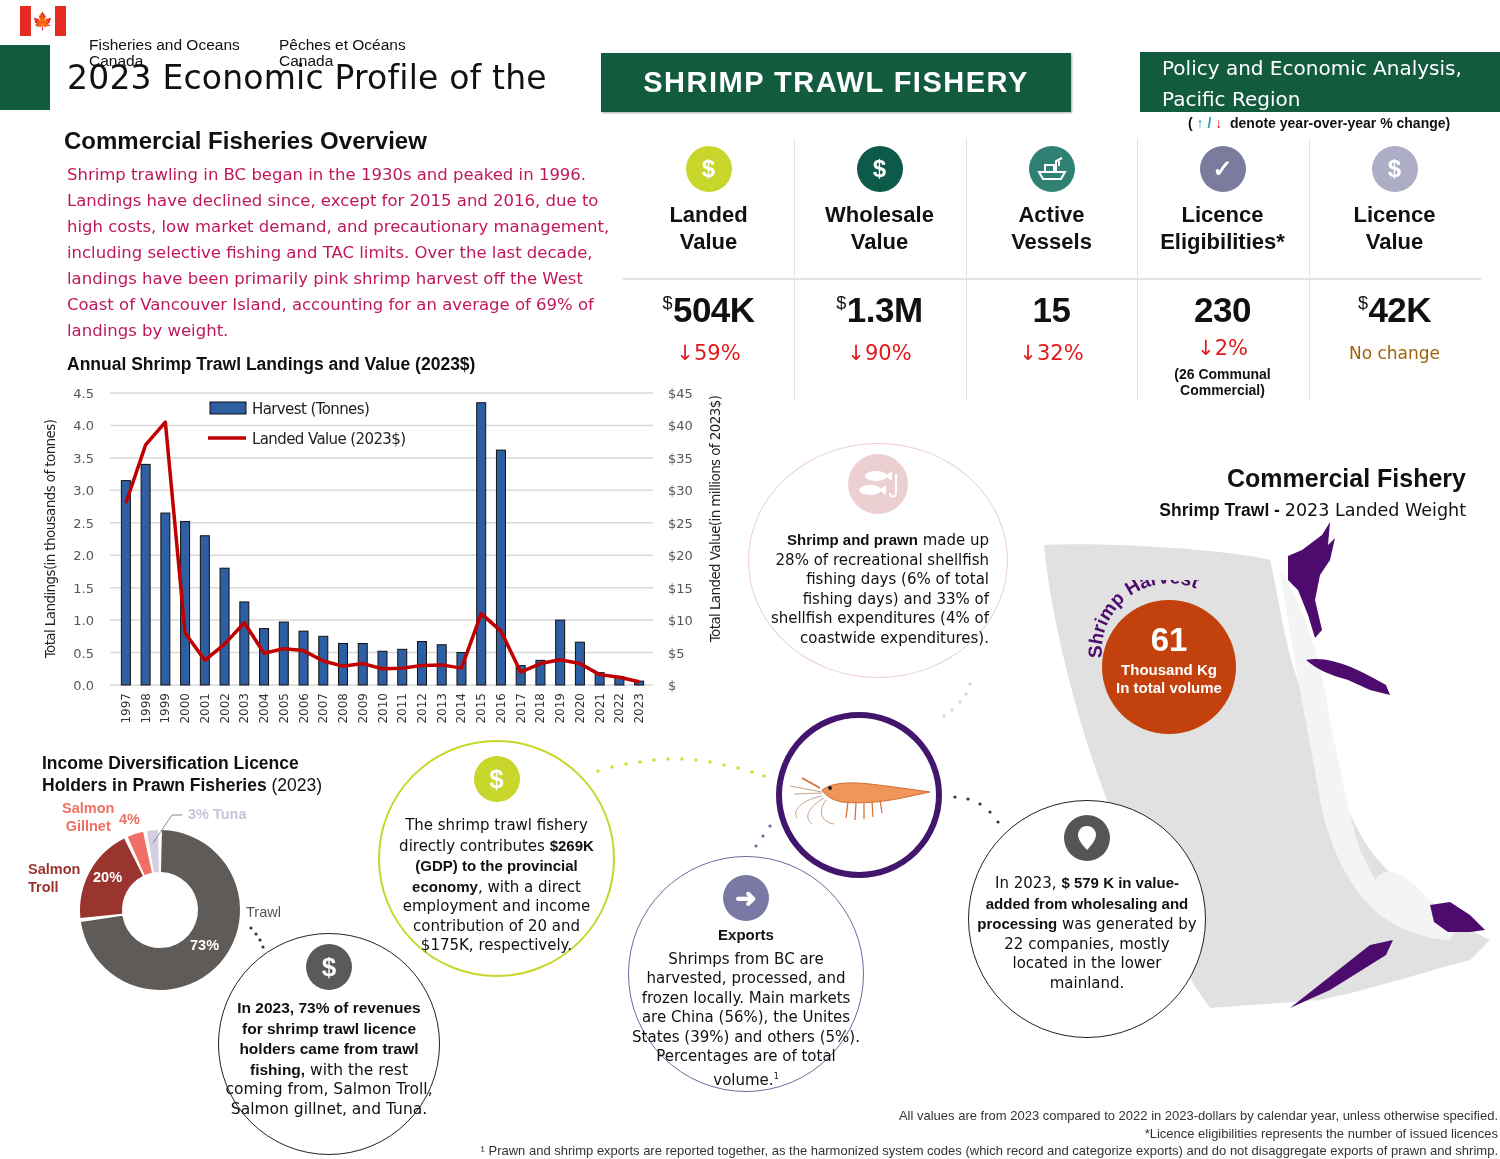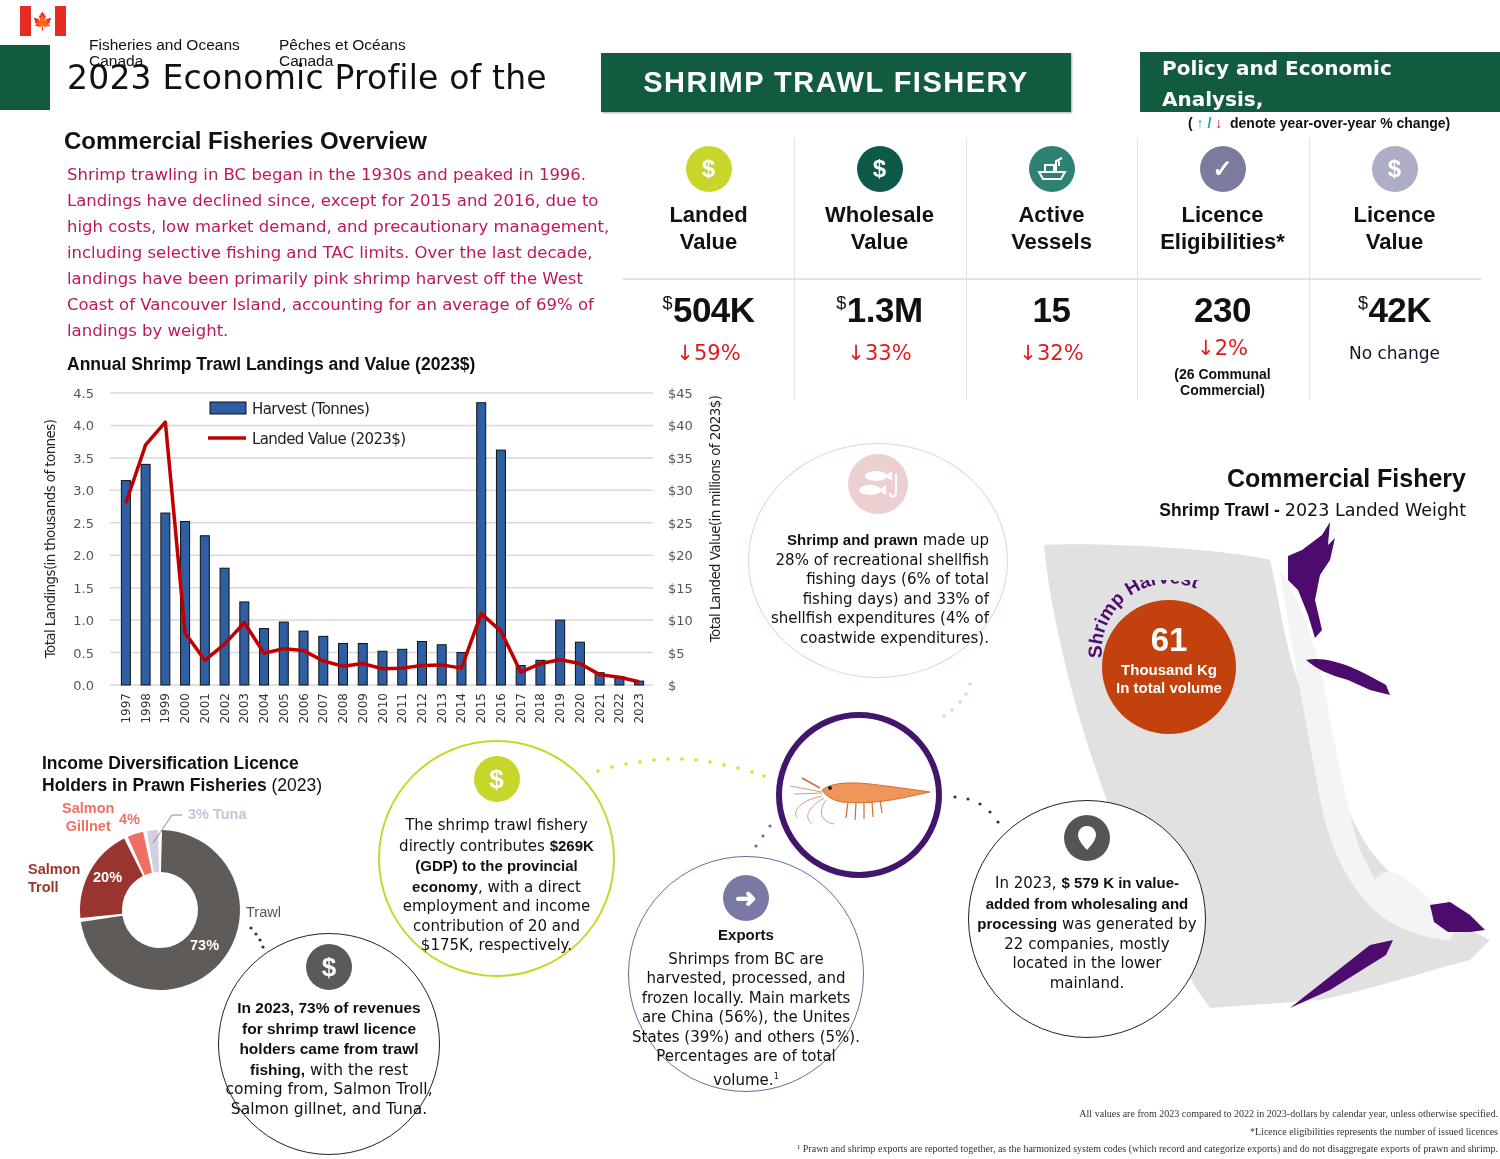--- a/index.html
+++ b/index.html
@@ -7,41 +7,41 @@
   .abs { position: absolute; }
 
   
   .flag { left: 20px; top: 6px; width: 46px; height: 30px; display: flex; }
   .flag .bar { width: 11px; height: 100%; background: #e52b24; }
   .flag .mid { flex: 1; background: #fff; display: flex; align-items: center; justify-content: center; color: #e52b24; font-size: 17px; }
   .dept { font-size: 15.5px; line-height: 16px; color: #111; margin-top: 32px; }
   .green-tab { left: 0; top: 45px; width: 50px; height: 65px; background: #135b3f; }
   .main-title { left: 67px; top: 58px; font-family: "DejaVu Sans", sans-serif; font-size: 33px; color: #111; letter-spacing: 0.2px; }
   .fishery-banner { left: 601px; top: 53px; width: 470px; height: 59px; background: #135b3f; color: #fff; font-size: 29px; font-weight: bold; letter-spacing: 1.5px; display: flex; align-items: center; justify-content: center; box-shadow: 1px 1px 2px #aaa; }
-  .policy-banner { left: 1140px; top: 52px; width: 360px; height: 60px; background: #135b3f; color: #fff; font-family: "DejaVu Sans", sans-serif; font-size: 20px; padding: 1px 0 8px 22px; line-height: 31px; font-weight: bold; }
+  .policy-banner { left: 1140px; top: 52px; width: 360px; height: 60px; background: #135b3f; color: #fff; font-family: "DejaVu Sans", sans-serif; font-size: 20px; padding: 1px 0 8px 22px; line-height: 31px; font-weight: normal; }
   .yoy-note { left: 1188px; top: 115px; font-size: 14px; font-weight: bold; }
   .yoy-note .up { color: #16a3b3; }
   .yoy-note .down { color: #e0191c; }
 
   
   .overview-title { left: 64px; top: 127px; font-size: 24px; font-weight: bold; }
   .overview-body { left: 67px; top: 162px; width: 556px; font-family: "DejaVu Sans", sans-serif; font-size: 16.5px; line-height: 26px; color: #be185d; }
   .chart-title { left: 67px; top: 354px; font-size: 17.5px; font-weight: bold; }
 
   
   .kpi-grid { left: 623px; top: 138px; width: 858px; height: 262px; }
   .kpi-col { position: absolute; top: 0; height: 262px; width: 171px; }
   .kpi-divider { position: absolute; top: 0; width: 1px; height: 262px; background: #e3e3e3; }
   .kpi-hr { position: absolute; left: 0; top: 140px; width: 858px; height: 2px; background: #e3e3e3; }
   .kpi-icon { position: absolute; left: 50%; top: 8px; width: 46px; height: 46px; margin-left: -23px; border-radius: 50%; color: #fff; display: flex; align-items: center; justify-content: center; font-size: 24px; font-weight: bold; }
   .kpi-label { position: absolute; top: 63px; left: 0; width: 100%; text-align: center; font-size: 22px; line-height: 27px; font-weight: bold; }
   .kpi-value { position: absolute; top: 152px; left: 0; width: 100%; text-align: center; font-size: 35px; font-weight: bold; letter-spacing: -0.5px; }
   .kpi-value .cur { font-size: 18px; vertical-align: 13px; font-weight: normal; margin-right: 1px; }
   .kpi-change { position: absolute; top: 203px; left: 0; width: 100%; text-align: center; font-size: 21px; color: #e0191c; font-family: "DejaVu Sans", sans-serif; }
-  .kpi-change.neutral { color: #0f172a; font-size: 17px; top: 205px; }
+  .kpi-change.neutral { color: #a16207; font-size: 17px; top: 205px; }
   .kpi-sub { position: absolute; top: 228px; left: 0; width: 100%; text-align: center; font-size: 14px; font-weight: bold; line-height: 16px; }
 
   
   .chart { left: 0; top: 380px; width: 740px; height: 350px; }
   .chart svg text { font-family: "DejaVu Sans", sans-serif; }
 
   
   .donut-title { left: 42px; top: 752px; font-size: 17.5px; font-weight: bold; line-height: 22px; }
   .donut-title span { font-weight: normal; }
   .donut-wrap { left: 60px; top: 810px; width: 200px; height: 200px; }
@@ -68,21 +68,21 @@
   
   .map-title { left: 1140px; top: 464px; width: 326px; text-align: right; font-size: 25px; font-weight: bold; }
   .map-sub { left: 1090px; top: 500px; width: 376px; text-align: right; font-size: 17.5px; }
   .map-sub b { font-weight: bold; margin-left: 15px; }
   .map-sub span { font-family: "DejaVu Sans", sans-serif; }
   .harvest-circle { left: 1102px; top: 600px; width: 134px; height: 134px; border-radius: 50%; background: #c2410c; color: #fff; text-align: center; }
   .harvest-circle .num { font-size: 33px; font-weight: bold; margin-top: 21px; }
   .harvest-circle .unit { font-size: 15px; font-weight: bold; line-height: 18px; margin-top: 2px; }
 
   
-  .foot { font-family: Liberation Serif, serif; font-size: 10px; color: #333; text-align: right; }
+  .foot { font-family: Liberation Sans, sans-serif; font-size: 13px; color: #333; text-align: right; }
 </style>
 </head>
 <body>
 
 <div class="abs flag">
   <div class="bar"></div>
     <div class="mid">🍁</div>
     <div class="bar"></div>
 </div>
 <div class="abs dept" style="left:89px;top:5px;">
@@ -124,21 +124,21 @@
     <div class="kpi-value"><span class="cur">$</span><span>504K</span></div>
     <div class="kpi-change">↓59%</div>
   </div>
   <div class="kpi-col" style="left:171px">
     <div class="kpi-icon" style="background:#0e5a4a">$</div>
     <div class="kpi-label">
         <div>Wholesale</div>
         <div>Value</div>
       </div>
     <div class="kpi-value"><span class="cur">$</span><span>1.3M</span></div>
-    <div class="kpi-change">↓33%</div>
+    <div class="kpi-change">↓90%</div>
   </div>
   <div class="kpi-col" style="left:343px">
     <div class="kpi-icon" style="background:#2f8273">
       <svg width="30" height="26" viewBox="0 0 30 26">
           <path d="M2 16 L28 16 L24 23 L6 23 Z" fill="none" stroke="#fff" stroke-width="2"></path>
           <rect x="8" y="9" width="9" height="7" fill="none" stroke="#fff" stroke-width="2"></rect>
           <path d="M19 16 L19 5 L25 2 M22 5 L22 10" stroke="#fff" stroke-width="2" fill="none"></path>
         </svg>
     </div>
     <div class="kpi-label">

